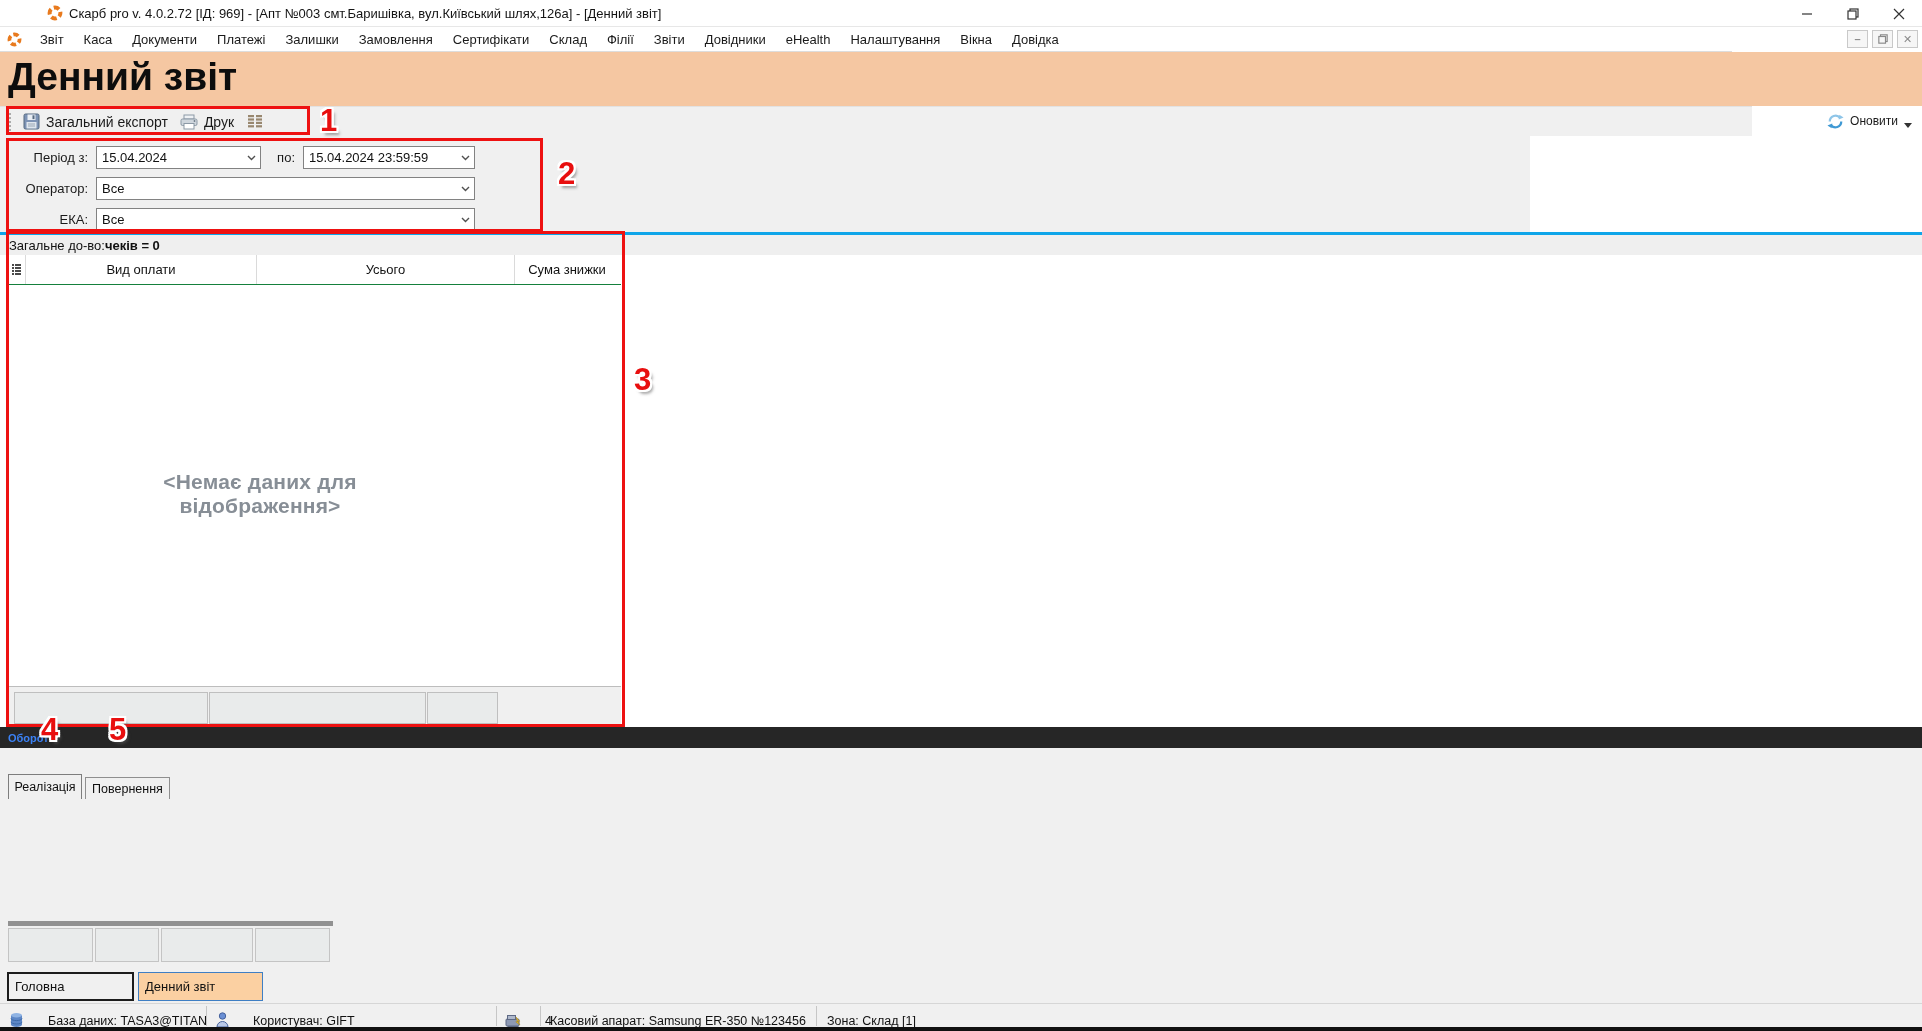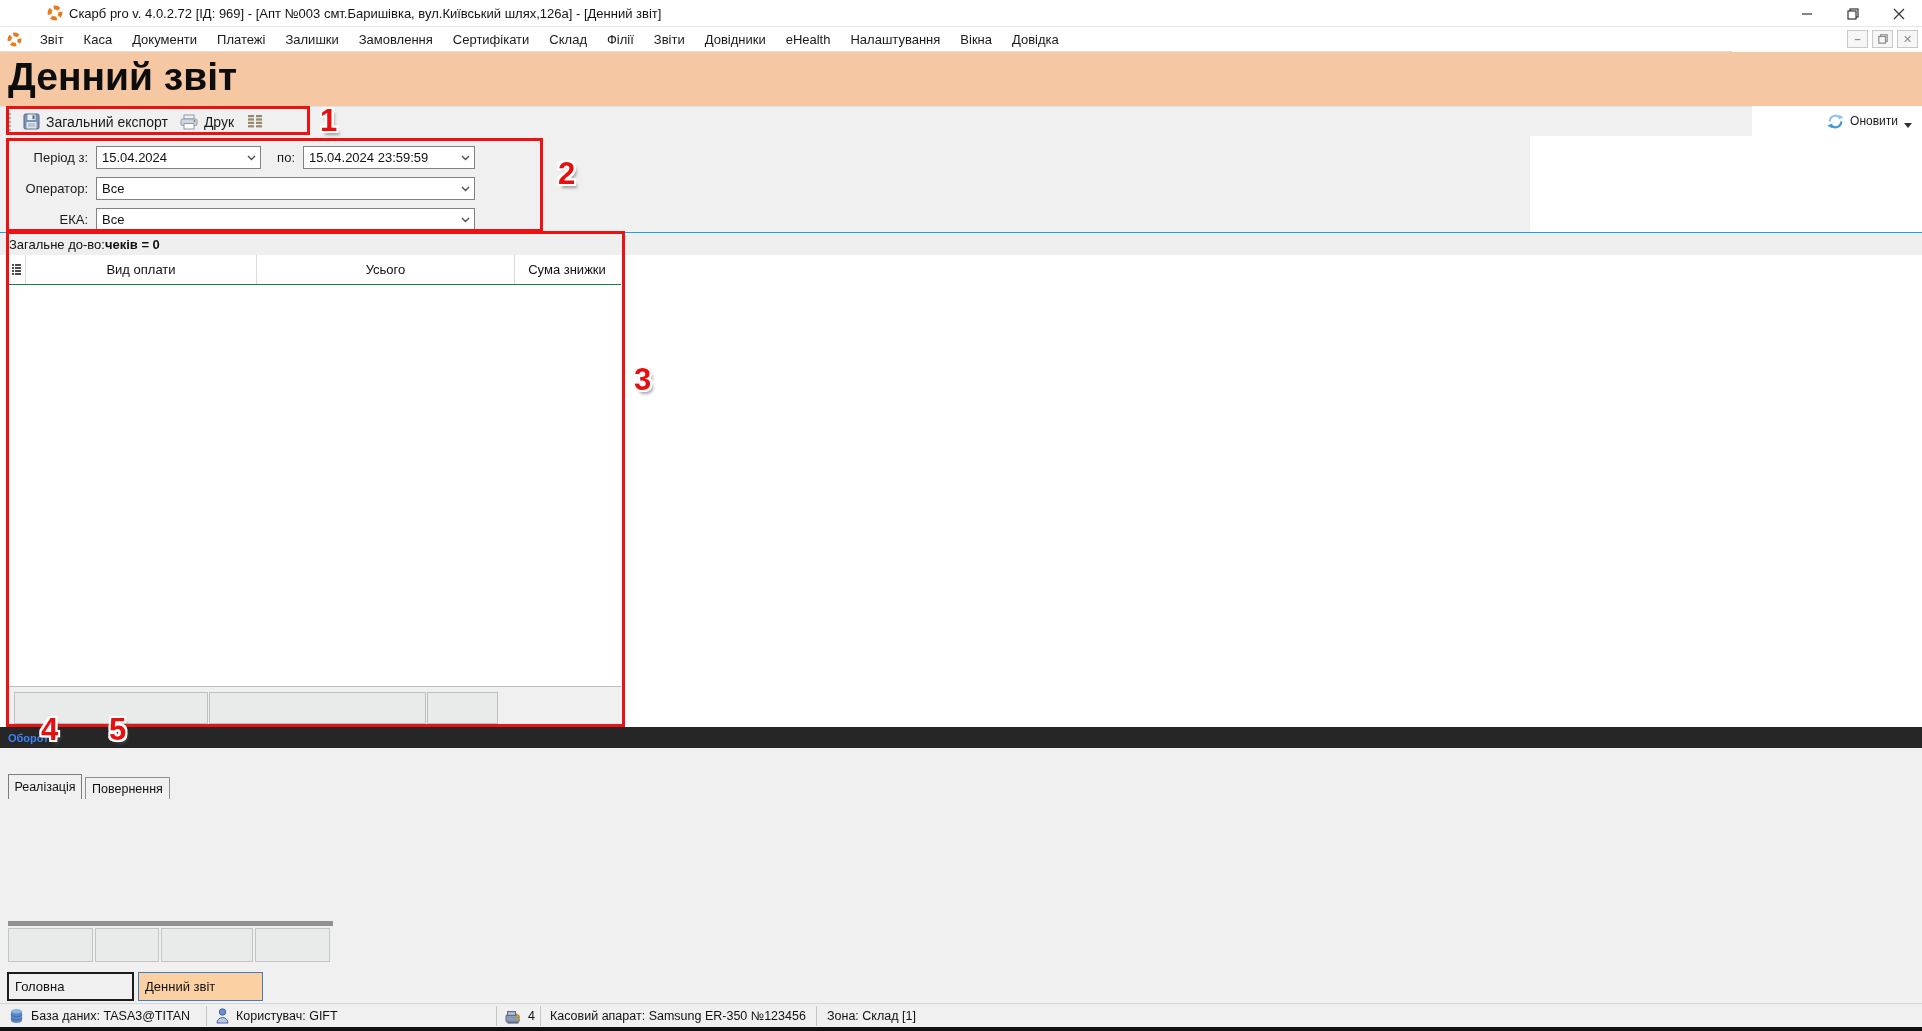--- a/index.html
+++ b/index.html
@@ -35,21 +35,21 @@
   .caret-down { width:0; height:0; border-left:4px solid transparent; border-right:4px solid transparent; border-top:5px solid #333; margin-top:8px; }
 
   
   .filters { left:0; top:136px; width:1530px; height:96px; background:#f0f0f0;padding-left:28px; }
   .flabel { position:absolute; width:82px; text-align:right; font-size:13px; color:#1a1a1a; }
   .combo { position:absolute; height:23px; background:#fff; border:1px solid #828282; display:flex; align-items:center; }
   .combo .val { font-size:13px; margin-left:5px; flex:1; white-space:nowrap; overflow:hidden; }
   .combo .chev { width:18px; display:flex; justify-content:center; align-items:center; }
 
   
-  .band { left:0; top:232px; width:1922px; height:23px; background:#efefef; border-top:1px solid #0ea5e9; font-size:13px; display:flex; align-items:center; }
+  .band { left:0; top:232px; width:1922px; height:23px; background:#efefef; border-top:3px solid #0ea5e9; font-size:13px; display:flex; align-items:center; }
   .band .lbl { margin-left:9px; }
   .band .val { font-weight:bold; }
   .g1-header { left:8px; top:255px; width:613px; height:30px; background:#fff; border-bottom:1px solid #15803d; display:flex; }
   .g1-cell { border-right:1px solid #dadada; display:flex; align-items:center; justify-content:center; font-size:13px; color:#111; }
   .g1-corner { width:18px; display:flex; align-items:center; justify-content:center; }
   .g1-body { left:8px; top:285px; width:613px; height:401px; background:#fff; }
   .empty-msg1 { left:84px; top:470px; width:352px; text-align:center; font-size:21px; font-weight:bold; color:#878e96; letter-spacing:.2px; }
   .g1-footer { left:8px; top:686px; width:613px; height:41px; background:#f0f0f0; border-top:1px solid #bdbdbd; }
   .f-cell { position:absolute; top:5px; height:32px; background:#e9ebeb; border:1px solid #bfbfbf; }
 
@@ -64,21 +64,21 @@
   .g2-footer { left:8px; top:926px; width:325px; height:42px; background:#f0f0f0; }
   .g2-fcell { position:absolute; top:2px; height:34px; background:#e9ebeb; border:1px solid #c4c4c4; }
 
   
   .doc-tab { position:absolute; top:972px; height:29px; display:flex; align-items:center; font-size:13px; padding-left:6px; }
   .doc-tab.home { left:7px; width:127px; background:#f0f0f0; border:2px solid #1c1c1c; }
   .doc-tab.active { left:138px; width:125px; background:#fbd0a2; border:1px solid #3f7fc4; }
 
   
   .statusbar { left:0; top:1003px; width:1922px; height:24px; background:#f0f0f0; border-top:1px solid #d6d6d6; font-size:12.5px; color:#111; }
-  .sb-item { position:absolute; top:0; height:24px; display:flex; align-items:center; gap:7px; white-space:nowrap; }
+  .sb-item { position:absolute; top:0; height:24px; display:flex; align-items:flex-end; gap:24px; white-space:nowrap; }
   .sb-sep { position:absolute; top:2px; width:1px; height:20px; background:#c6c6c6; }
   .black-strip { left:0; top:1027px; width:1922px; height:4px; background:#111; }
 
   
   .ann-box { position:absolute; border:3px solid #ee1111; pointer-events:none; }
   .ann-num { position:absolute; font-size:31px; font-weight:800; color:#e80f0f; pointer-events:none;
     text-shadow:-2px -2px 0 #fff,2px -2px 0 #fff,-2px 2px 0 #fff,2px 2px 0 #fff,0 -2px 0 #fff,0 2px 0 #fff,-2px 0 0 #fff,2px 0 0 #fff,3px 4px 3px rgba(90,90,90,.55); }
 
   svg { display:block; }
 </style>
@@ -267,20 +267,21 @@
             <rect x="3" y="9" width="6" height="2"></rect>
           </g>
         </svg>
     </div>
     <div class="g1-cell" style="width:231px">Вид оплати</div>
     <div class="g1-cell" style="width:258px">Усього</div>
     <div class="g1-cell" style="width:104px; border-right:none">Сума знижки</div>
   </div>
 
   <div class="abs g1-body"></div>
+  <div class="abs empty-msg1">&lt;Немає даних для відображення&gt;</div>
 
   <div class="abs g1-footer">
     <div class="f-cell" style="left:6px; width:194px"></div>
     <div class="f-cell" style="left:201px; width:217px"></div>
     <div class="f-cell" style="left:419px; width:71px"></div>
   </div>
 
   <div class="abs darkbar">
     <span class="lbl">Оборот</span>
   </div>

